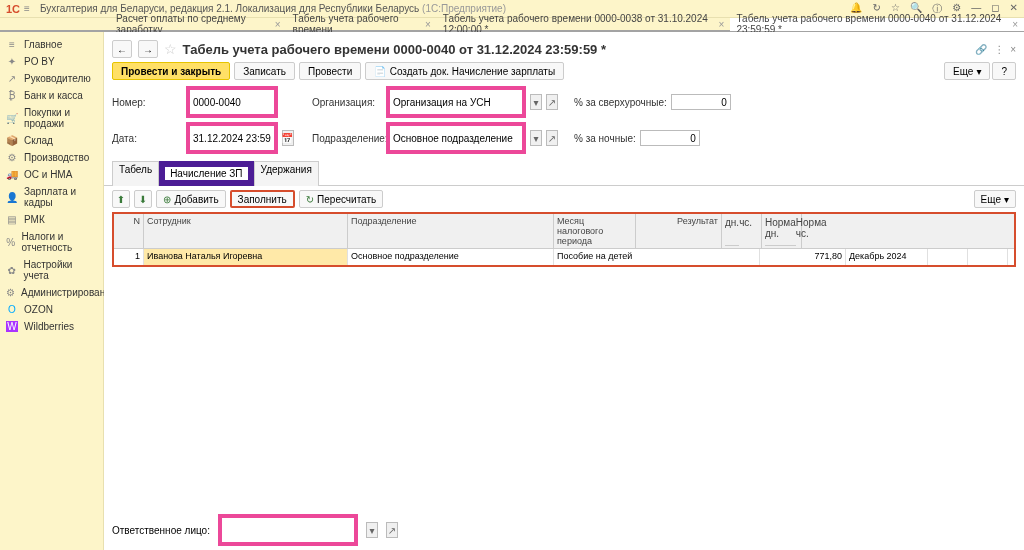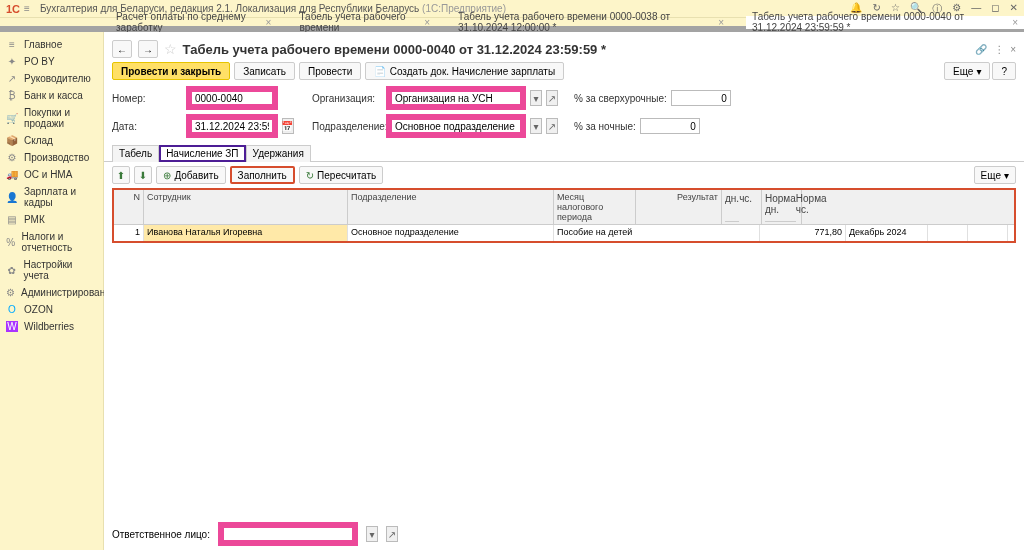--- a/index.html
+++ b/index.html
@@ -4,21 +4,21 @@
 <style>
 *{box-sizing:border-box;margin:0;padding:0;font-family:Arial,sans-serif;font-size:10px}
 body{background:#fff;width:1024px;height:550px;overflow:hidden}
 .titlebar{height:18px;background:#fdf5c9;display:flex;align-items:center;padding:0 6px;border-bottom:1px solid #e8e0b0}
 .titlebar .logo{color:#d64d2d;font-weight:bold;font-size:11px;margin-right:4px}
 .titlebar .menu-icon{color:#888;margin-right:10px;cursor:pointer}
 .titlebar .title{color:#555;flex:1}
 .titlebar .title .grey{color:#999}
 .titlebar .icons{display:flex;gap:10px;color:#666}
 .titlebar .icons span{cursor:pointer}
-.tabs{height:14px;background:#fdf5c9;display:flex;align-items:center;padding:0 0 0 110px;border-bottom:6px solid #a3a3a3;gap:16px}
+.tabs{height:14px;background:#fdf5c9;display:flex;align-items:center;padding:0 0 0 110px;border-bottom:2px solid #a3a3a3;gap:0}
 .tab{display:flex;align-items:center;height:13px;padding:0 6px;color:#444;gap:4px;cursor:pointer;font-size:9px}
 .tab.active{background:#fff}
 .tab .x{color:#999;cursor:pointer}
 .main{display:flex;height:calc(550px - 32px)}
 .sidebar{width:104px;background:#fdf5c9;padding:4px 0;border-right:1px solid #e8e0b0}
 .side-item{display:flex;align-items:center;padding:3px 6px;gap:6px;color:#333;cursor:pointer}
 .side-item .ic{width:12px;text-align:center;color:#888;font-size:10px}
 .content{flex:1;background:#fff;display:flex;flex-direction:column;overflow:hidden}
 .header{display:flex;align-items:center;padding:8px 8px 4px 8px;gap:6px}
 .nav-btn{border:1px solid #ccc;background:#f8f8f8;width:20px;height:18px;display:flex;align-items:center;justify-content:center;cursor:pointer;font-size:10px;border-radius:2px}
@@ -26,30 +26,30 @@
 .header h1{font-size:13px;font-weight:bold;color:#333}
 .header-right{margin-left:auto;display:flex;gap:6px;color:#888}
 .header-right span{cursor:pointer}
 .toolbar{display:flex;align-items:flex-start;padding:0 8px 4px 8px;gap:4px}
 .btn{border:1px solid #ccc;background:#f8f8f8;padding:2px 8px;border-radius:2px;cursor:pointer;height:18px;display:flex;align-items:center;gap:3px}
 .btn.yellow{background:#ffe066;border-color:#e6c400;font-weight:bold}
 .toolbar .more{margin-left:auto}
 .more-q{display:flex;gap:2px}
 .form-row{display:flex;align-items:center;padding:2px 8px;gap:4px}
 .lbl{width:70px;color:#333}
-.field{border:6px solid #ec4899;height:24px;padding:0 3px;background:#fff}
+.field{border:4px solid #ec4899;height:32px;padding:0 3px;background:#fff}
 .field.w1{width:92px}
 .field.w2{width:140px}
 .ddl{border:1px solid #bbb;height:16px;width:12px;background:#f0f0f0;display:flex;align-items:center;justify-content:center;color:#666;cursor:pointer}
 .lbl2{color:#333;margin-left:12px}
 .num-field{border:1px solid #bbb;height:16px;width:60px;text-align:right;padding:0 3px;background:#fff}
 .subtabs{display:flex;padding:4px 8px 0 8px;gap:0}
 .subtab{border:1px solid #ccc;border-bottom:none;padding:2px 6px;background:#f4f4f4;cursor:pointer;position:relative;top:1px}
 .subtab.active{background:#fff}
-.subtab.hl{border:2px solid #4c1d95;padding:1px 5px}
+.subtab.hl{border:6px solid #4c1d95;padding:1px 5px}
 .grid-toolbar{display:flex;align-items:center;padding:4px 8px;gap:4px;border-top:1px solid #ccc}
 .gbtn{border:1px solid #ccc;background:#f8f8f8;width:18px;height:18px;display:flex;align-items:center;justify-content:center;cursor:pointer;border-radius:2px;color:#3a7a3a}
 .gbtn-t{border:1px solid #ccc;background:#f8f8f8;height:18px;padding:0 6px;display:flex;align-items:center;cursor:pointer;border-radius:2px;gap:3px}
 .gbtn-t.hl{border:2px solid #d64d2d}
 .grid-toolbar .more{margin-left:auto}
 .grid{margin:0 8px;border:2px solid #d64d2d;flex:0 0 auto}
 .ghead{display:flex;background:#f0f0f0;border-bottom:1px solid #ccc}
 .gh{border-right:1px solid #ccc;padding:2px 3px;color:#444;font-size:9px}
 .gh.double{display:flex;flex-direction:row}
 .gh.double span{padding:1px 0}

